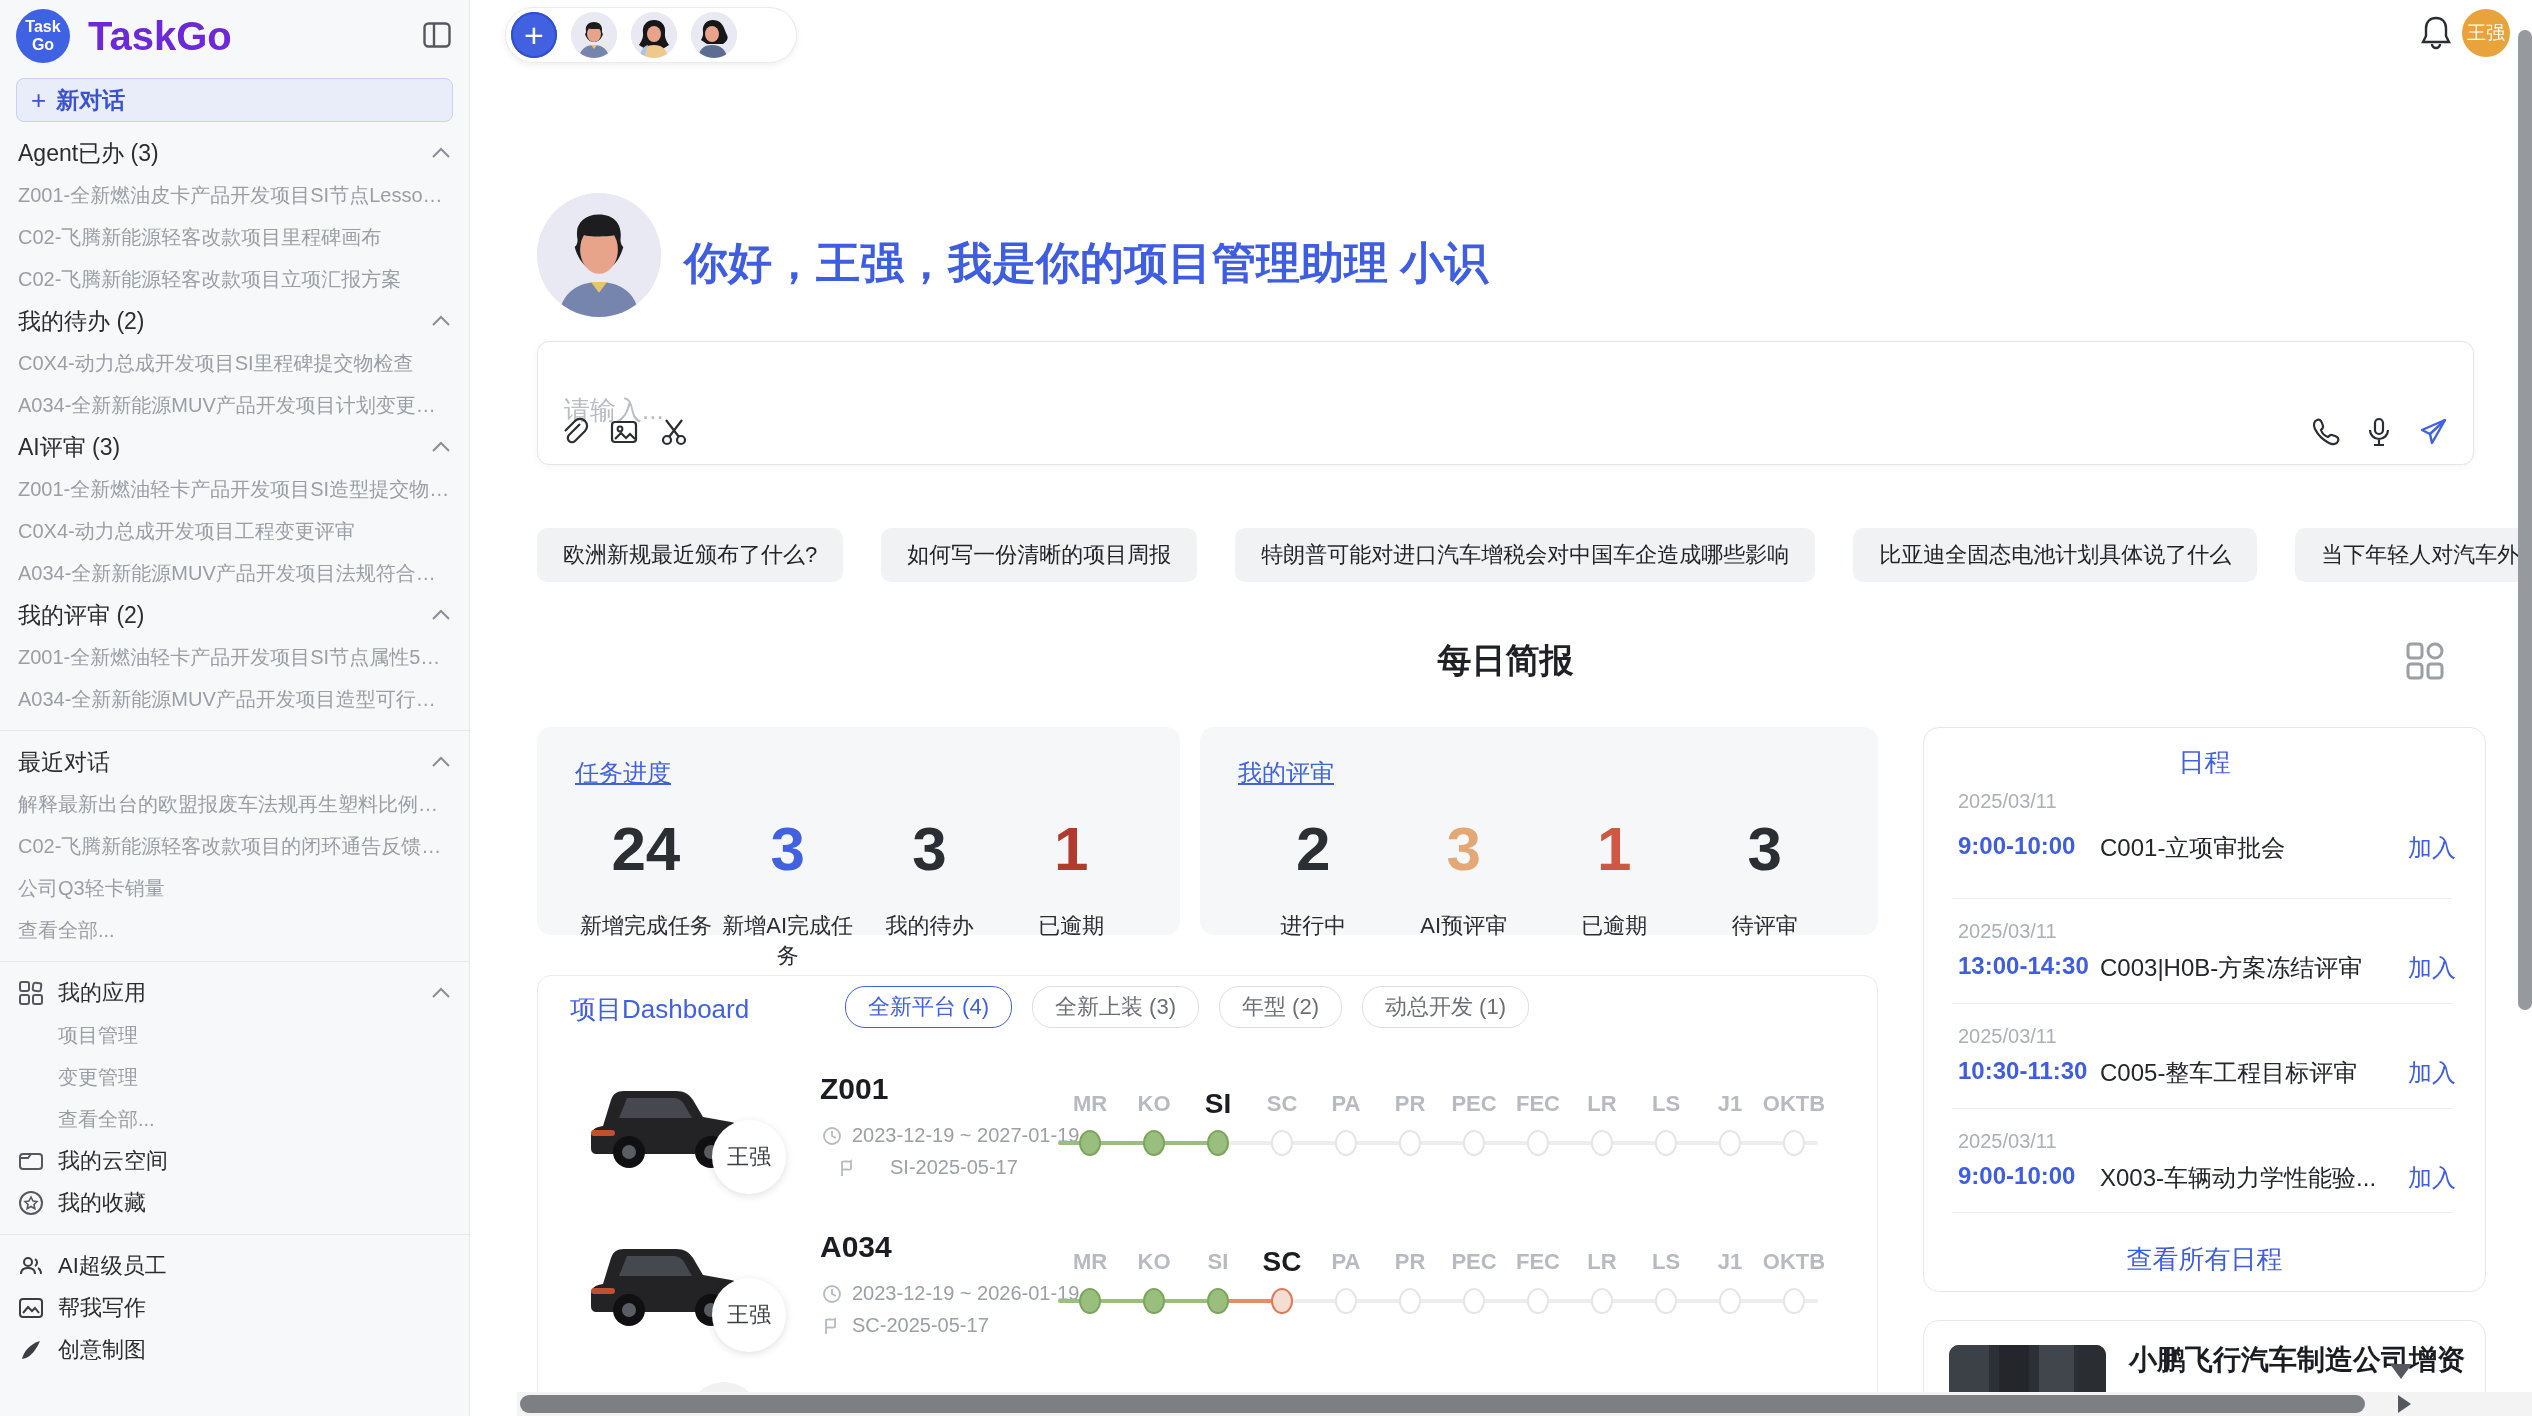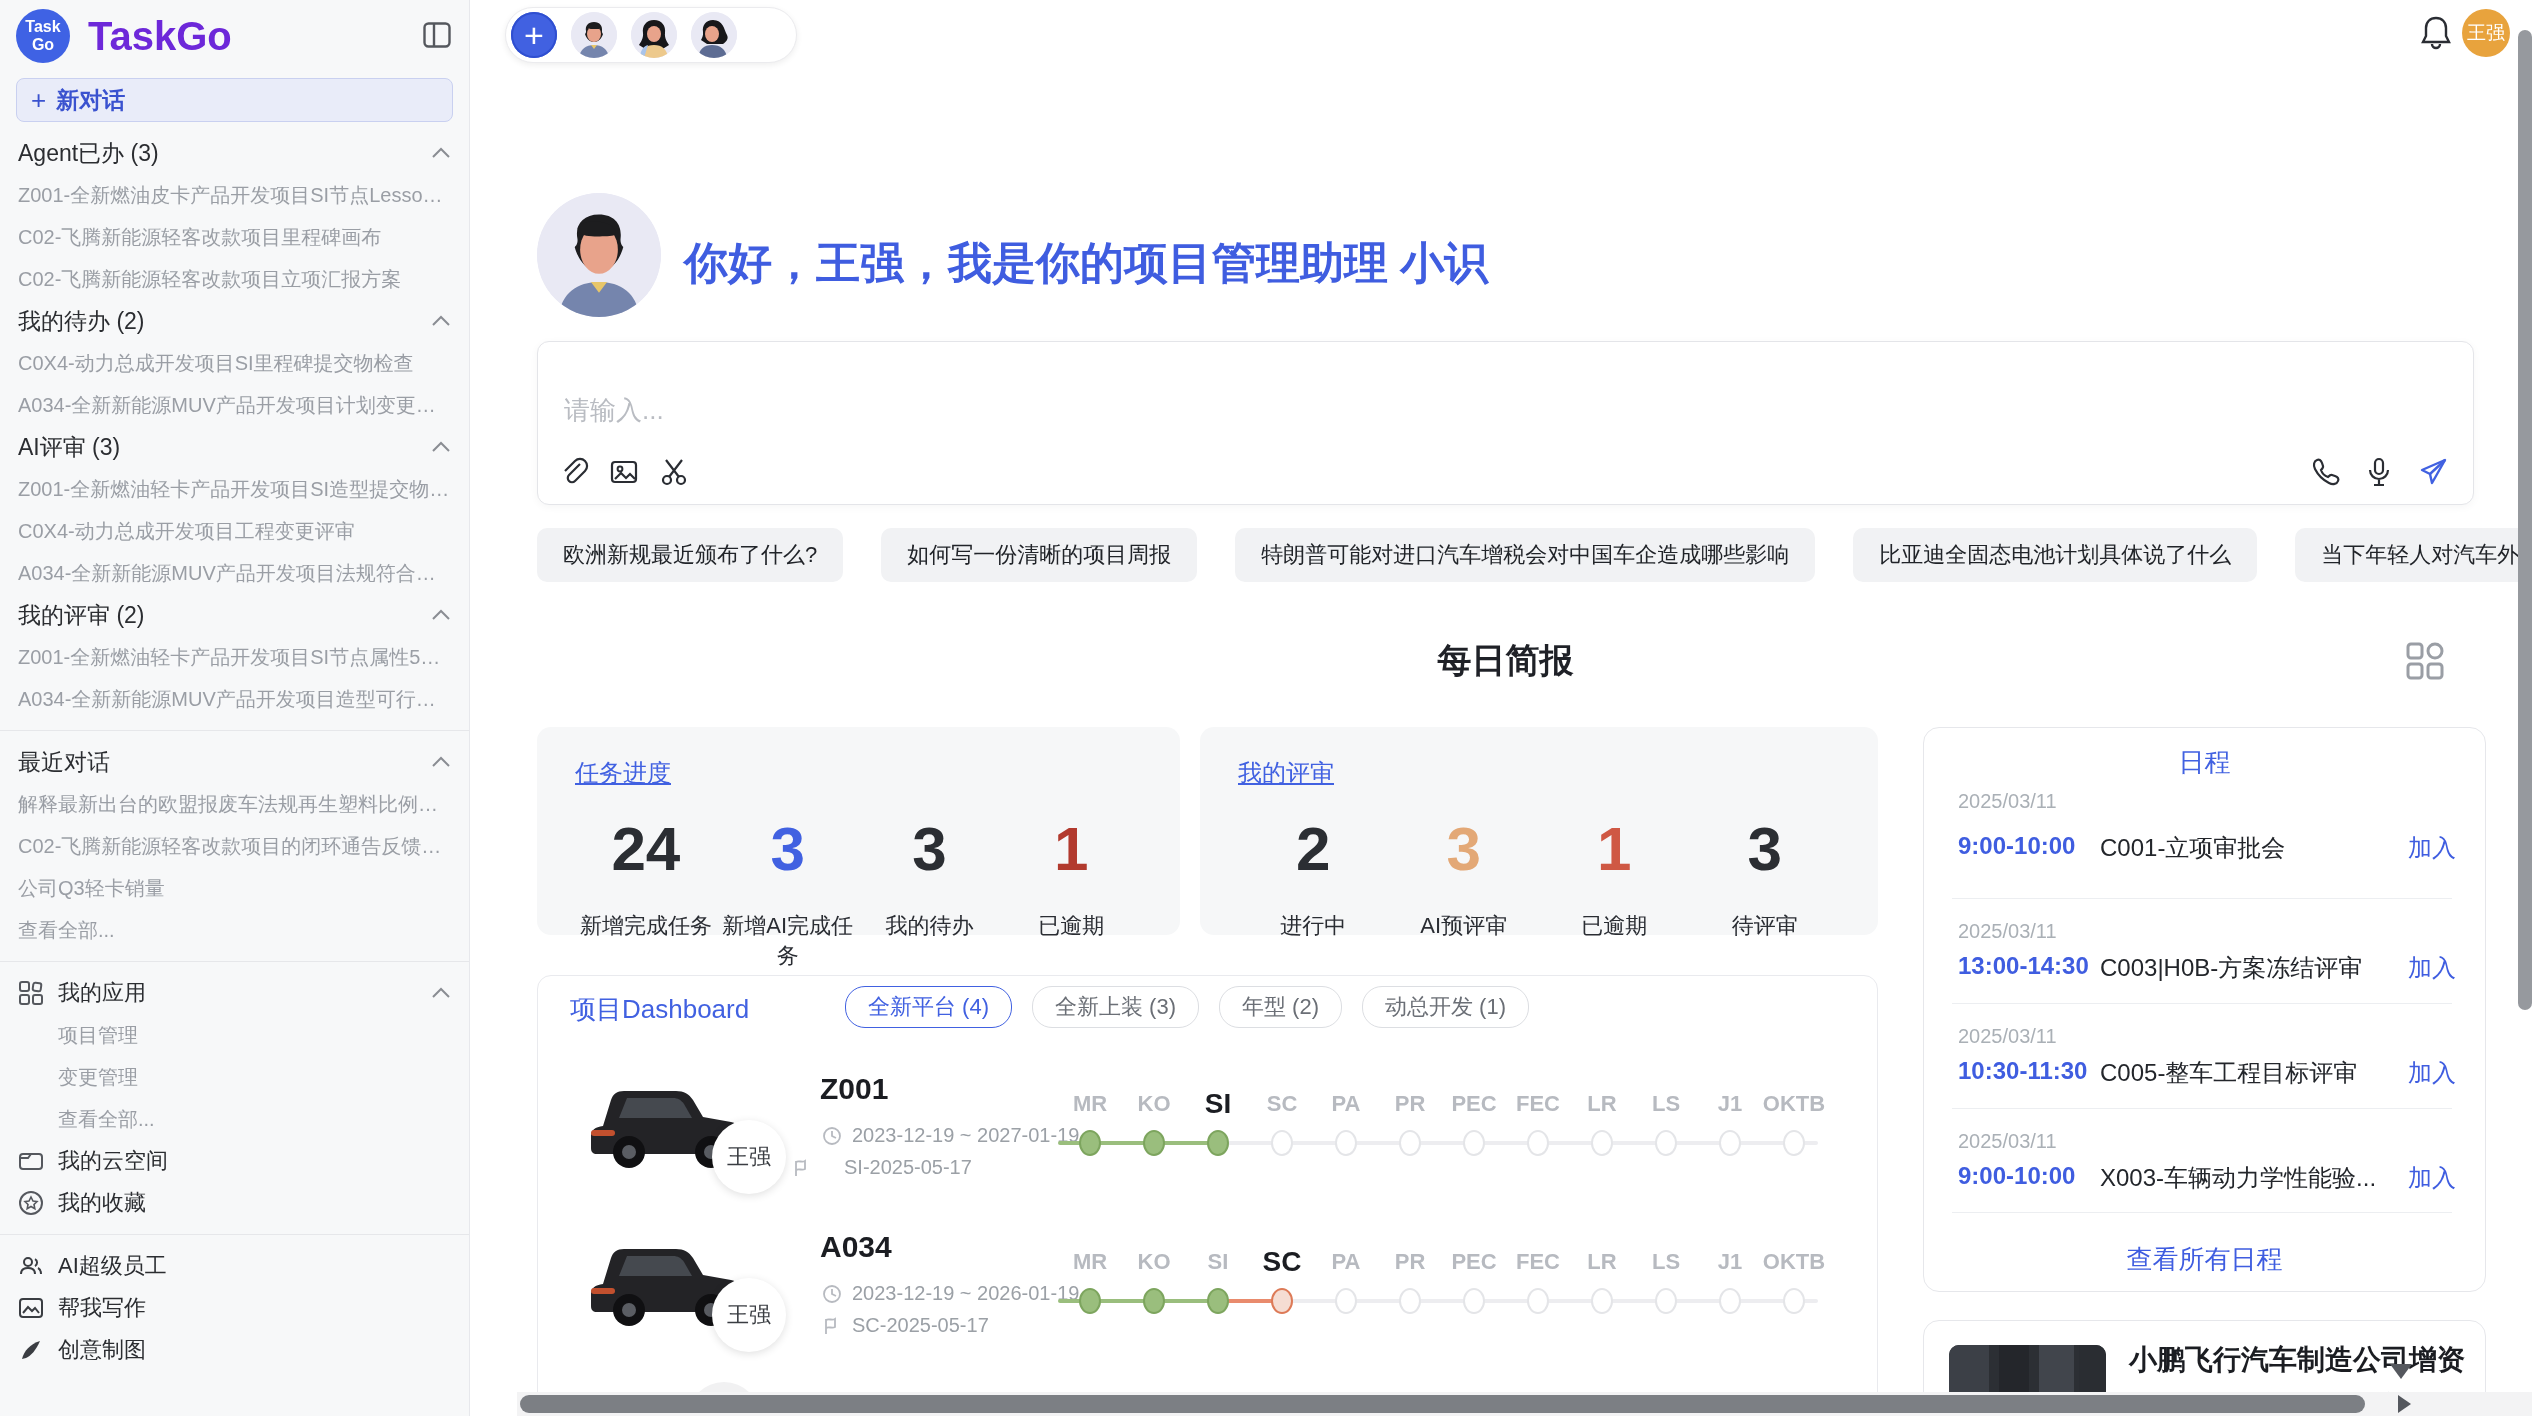--- a/index.html
+++ b/index.html
@@ -27,21 +27,21 @@
   .pill-plus{width:46px;height:46px;border-radius:50%;background:#4161e1;box-shadow:0 0 0 2px #2f4fd0 inset;color:#fff;font-size:34px;display:flex;align-items:center;justify-content:center;margin-right:14px;}
   .pill-avatar{width:46px;height:46px;border-radius:50%;background:#e9e9f4;margin-right:14px;overflow:hidden;flex:0 0 auto;}
   .bell{position:absolute;left:2418px;top:14px;width:36px;height:38px;}
   .user-badge{position:absolute;left:2462px;top:9px;width:48px;height:48px;border-radius:50%;background:#e8a33d;color:#fff;font-size:19px;display:flex;align-items:center;justify-content:center;}
 
   
   .greet-avatar{position:absolute;left:537px;top:193px;width:124px;height:124px;border-radius:50%;background:#e9e9f4;overflow:hidden;}
   .greet-text{position:absolute;left:684px;top:234px;font-size:44px;font-weight:bold;color:#3f5de0;}
 
   
-  .composer{position:absolute;left:537px;top:341px;width:1937px;height:164px;background:#fff;border:1px solid #e4e5e9;border-radius:12px;box-shadow:0 2px 8px rgba(0,0,0,.04);box-sizing:border-box;}
+  .composer{position:absolute;left:537px;top:341px;width:1937px;height:124px;background:#fff;border:1px solid #e4e5e9;border-radius:12px;box-shadow:0 2px 8px rgba(0,0,0,.04);box-sizing:border-box;}
   .composer input{position:absolute;left:24px;top:52px;width:1600px;border:none;outline:none;font-size:26px;color:#34373c;background:transparent;font-family:inherit;}
   .composer input::placeholder{color:#b9bcc2;}
   .c-icons-left{position:absolute;left:20px;bottom:16px;display:flex;gap:18px;}
   .c-icons-right{position:absolute;right:24px;bottom:16px;display:flex;gap:22px;}
   .cicon{width:32px;height:32px;}
 
   
   .chips{position:absolute;left:537px;top:528px;width:1960px;display:flex;gap:38px;}
   .chip{height:54px;background:#f1f2f4;border-radius:10px;display:flex;align-items:center;padding:0 26px;font-size:22px;color:#212429;white-space:nowrap;}
 
@@ -400,21 +400,21 @@
   </div>
   <div class="owner-badge" style="left:712px;top:1120px;">王强</div>
   <div class="proj-name" style="left:820px;top:1072px;">Z001</div>
   <div class="proj-meta" style="left:822px;top:1124px;">
     <svg class="mic16" viewBox="0 0 20 20">
         <circle cx="10" cy="10" r="8" fill="none" stroke="#b7bac0" stroke-width="1.8"></circle>
         <path d="M10 5v5l4 2" fill="none" stroke="#b7bac0" stroke-width="1.8"></path>
       </svg>
     <span>2023-12-19 ~ 2027-01-19</span>
   </div>
-  <div class="proj-meta" style="left:792px;top:1156px;gap:32px;">
+  <div class="proj-meta" style="left:838px;top:1156px;gap:32px;">
     <svg class="mic16" viewBox="0 0 20 20">
         <path d="M4 18V3m0 1c3-2 6 1 9-1v8c-3 2-6-1-9 1" fill="none" stroke="#b7bac0" stroke-width="1.8"></path>
       </svg>
     <span>SI-2025-05-17</span>
   </div>
   <div class="timeline" style="left:1058px;top:1084px;">
     <div class="ms-labels">
       <div class="ms-cell">MR</div>
       <div class="ms-cell">KO</div>
       <div class="ms-cell active">SI</div>

